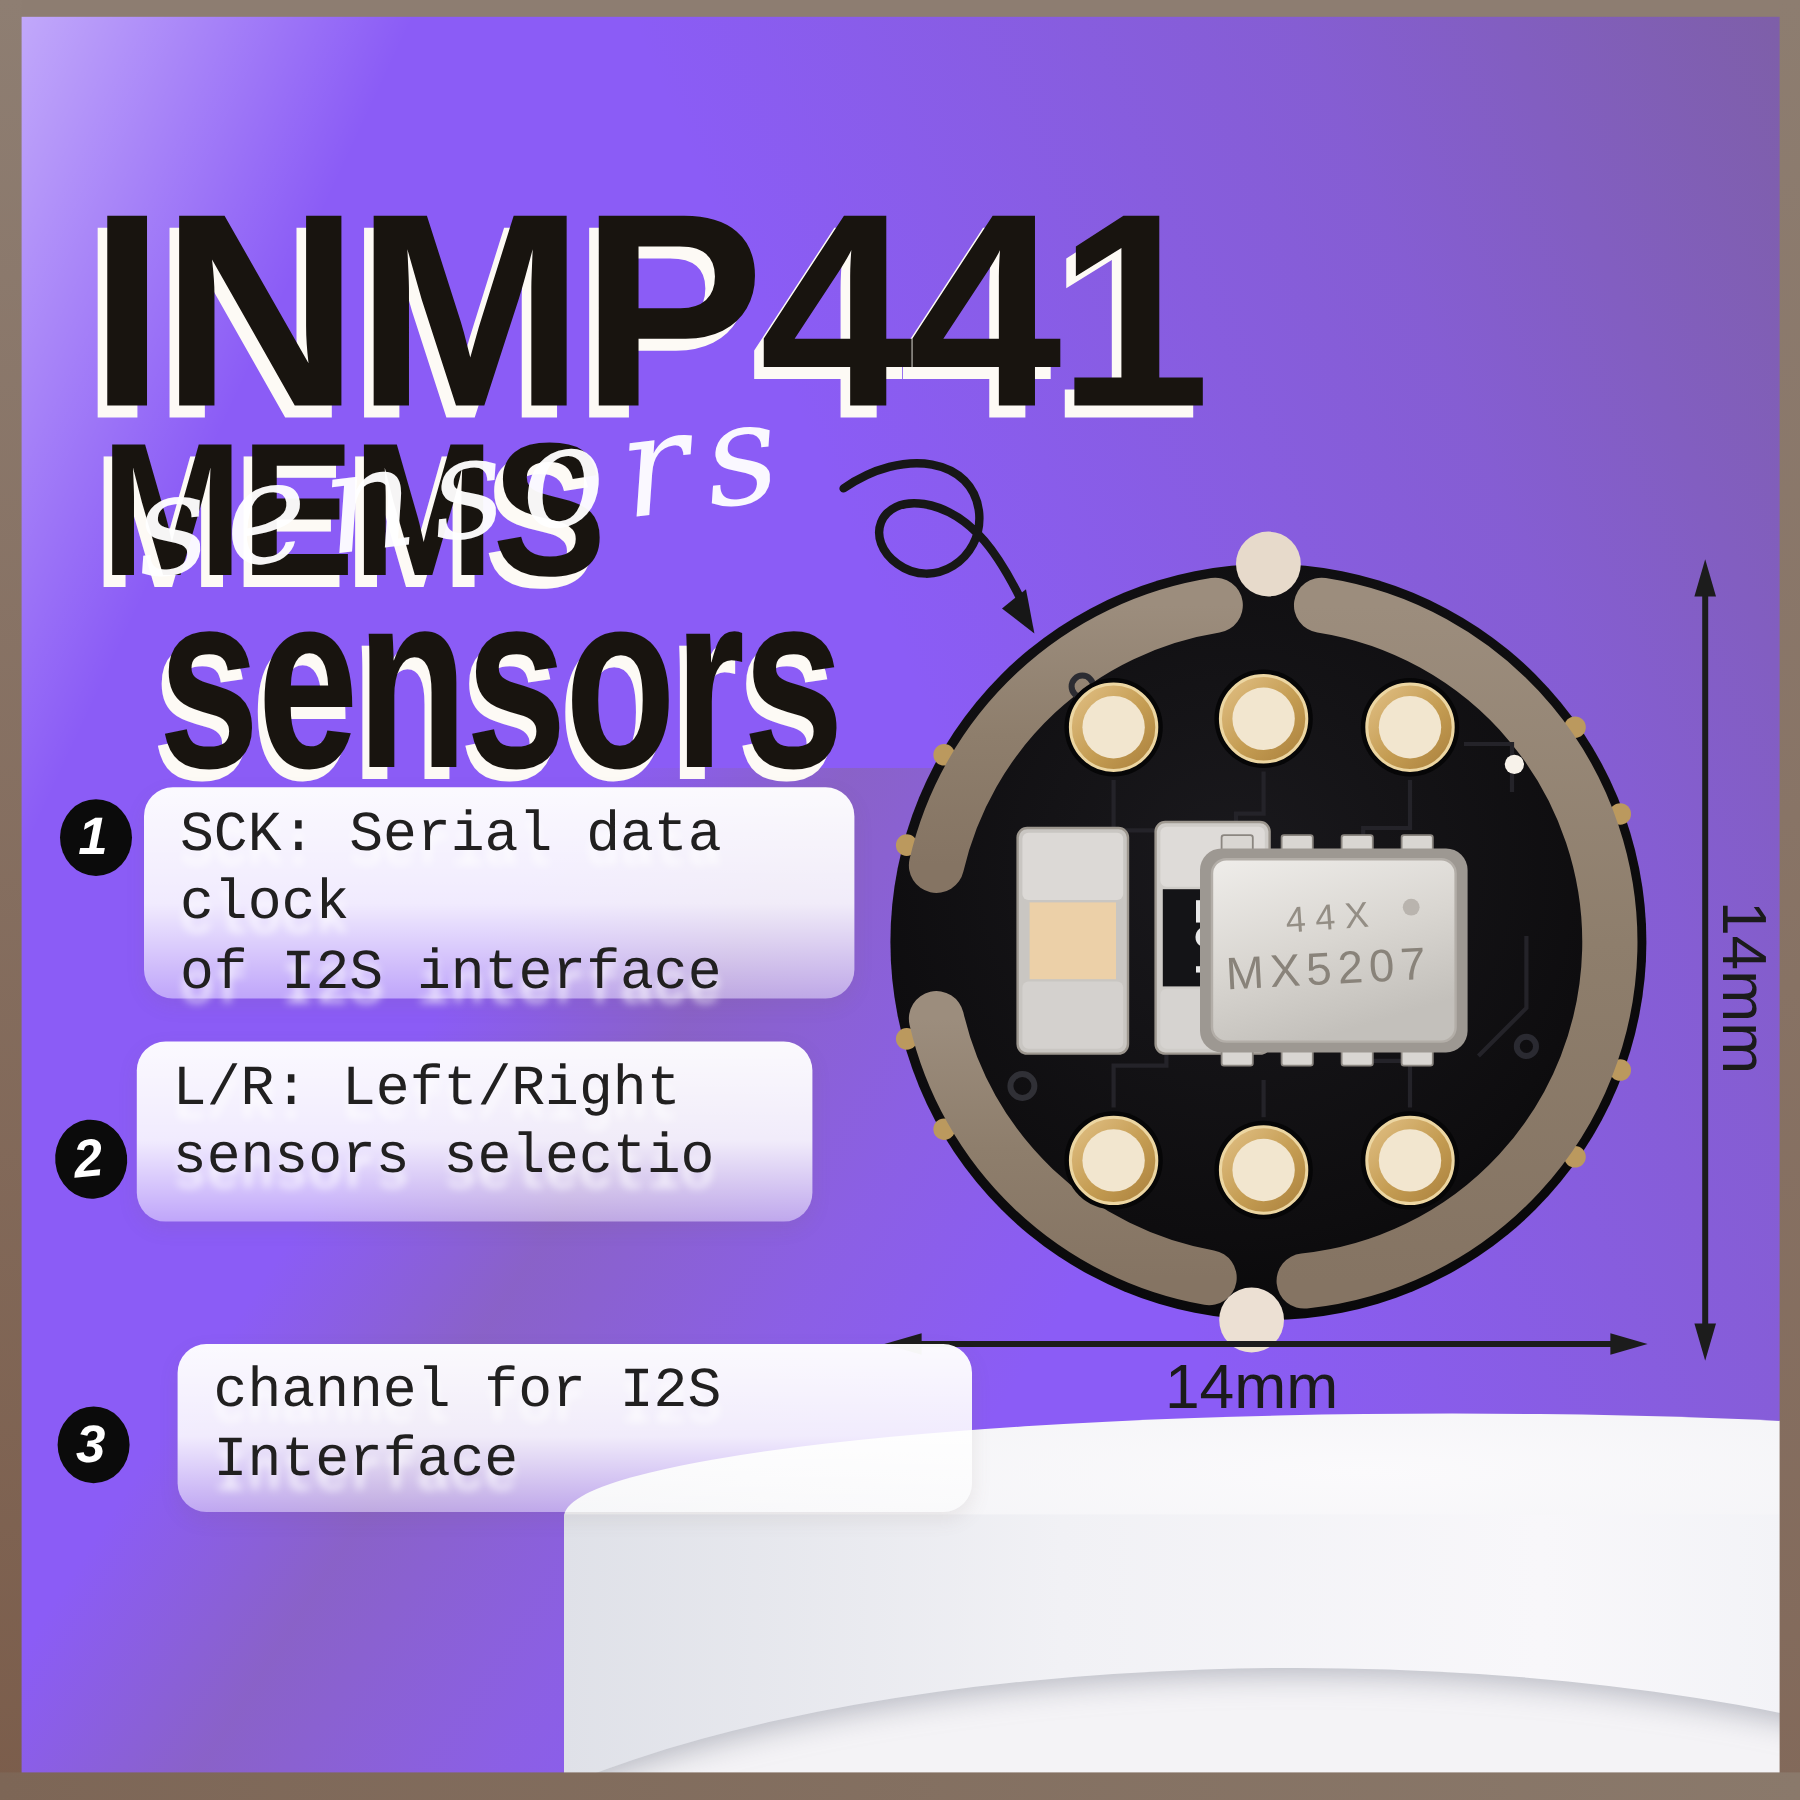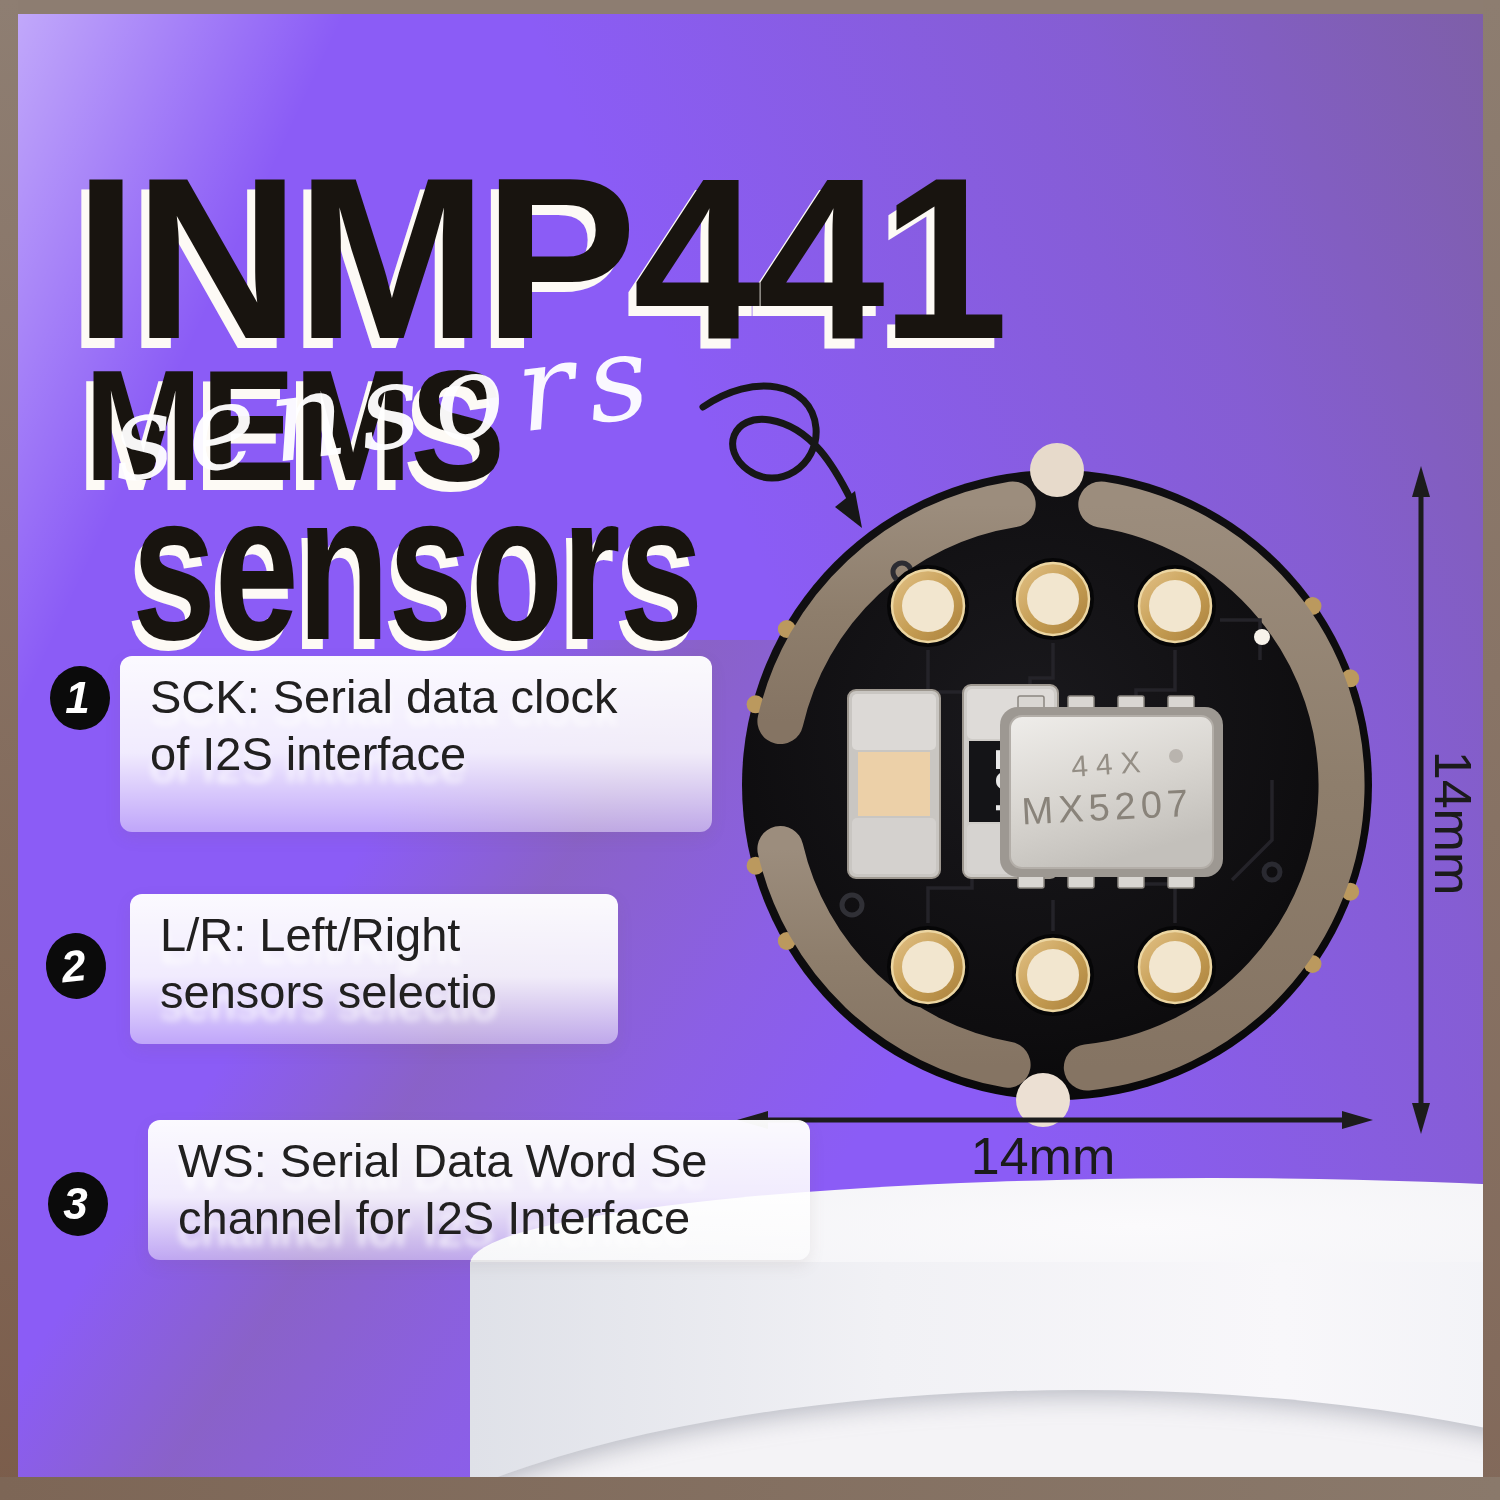--- a/index.html
+++ b/index.html
@@ -31,25 +31,25 @@
   .script-overlay{position:absolute;left:104px;top:372px;font-family:"DejaVu Serif",serif;
     font-style:italic;font-size:118px;color:rgba(255,255,255,0.96);letter-spacing:14px;
     transform:rotate(-7deg);transform-origin:left top;white-space:nowrap;z-index:6;}
   
   .badge{position:absolute;background:#0b0b0b;border-radius:50%;color:#fff;
     font-style:italic;font-weight:bold;display:flex;align-items:center;justify-content:center;
     font-size:44px;z-index:8;padding-right:5px;}
   .badge-1{left:50px;top:666px;width:60px;height:64px;}
   .badge-2{left:46px;top:933px;width:60px;height:66px;transform:rotate(-6deg);}
   .badge-3{left:48px;top:1172px;width:60px;height:64px;}
-  .feature-box{position:absolute;border-radius:12px;z-index:7;
+  .feature-box{position:absolute;border-radius:24px;z-index:7;
     background:linear-gradient(180deg,rgba(255,255,255,0.97) 0%,rgba(255,255,255,0.88) 55%,rgba(255,255,255,0.45) 100%);
-    box-shadow:0 6px 16px rgba(120,100,85,0.10);}
+    box-shadow:0 6px 16px rgba(120,100,85,0.10);font-family:Liberation Mono, monospace;}
   .feature-box-1{left:120px;top:656px;width:592px;height:176px;}
-  .feature-box-2{left:114px;top:894px;width:488px;height:150px;margin-left:16px;}
+  .feature-box-2{left:114px;top:868px;width:563px;height:150px;}
   .feature-box-3{left:148px;top:1120px;width:662px;height:140px;}
   .feature-text{padding:12px 8px 0 30px;font-size:47px;line-height:1.22;color:#212020;
     text-shadow:0 12px 7px rgba(255,255,255,0.9);}
   
   .dim-label{position:absolute;font-size:52px;color:#1b1b1b;text-align:center;z-index:5;}
   .dim-w{left:953px;top:1126px;width:180px;}
   .dim-h{left:1377px;top:797px;width:160px;height:52px;transform:rotate(90deg);}
   .module-svg{position:absolute;left:620px;top:360px;z-index:4;}
   
   .frame{position:absolute;z-index:50;}
@@ -94,21 +94,20 @@
       <div>L/R: Left/Right</div>
       <div>sensors selectio</div>
     </div>
   </div>
 
   <div class="badge badge-3">
     <span>3</span>
   </div>
   <div class="feature-box feature-box-3">
     <div class="feature-text">
-      <div>WS: Serial Data Word Se</div>
       <div>channel for I2S Interface</div>
     </div>
   </div>
 
   <svg class="module-svg" width="880" height="880" viewBox="0 0 880 880">
     <defs>
       <radialGradient id="pcbGrad" cx="45%" cy="40%" r="70%">
         <stop offset="0%" stop-color="#1a191d"></stop>
         <stop offset="70%" stop-color="#0e0d0f"></stop>
         <stop offset="100%" stop-color="#060607"></stop>

